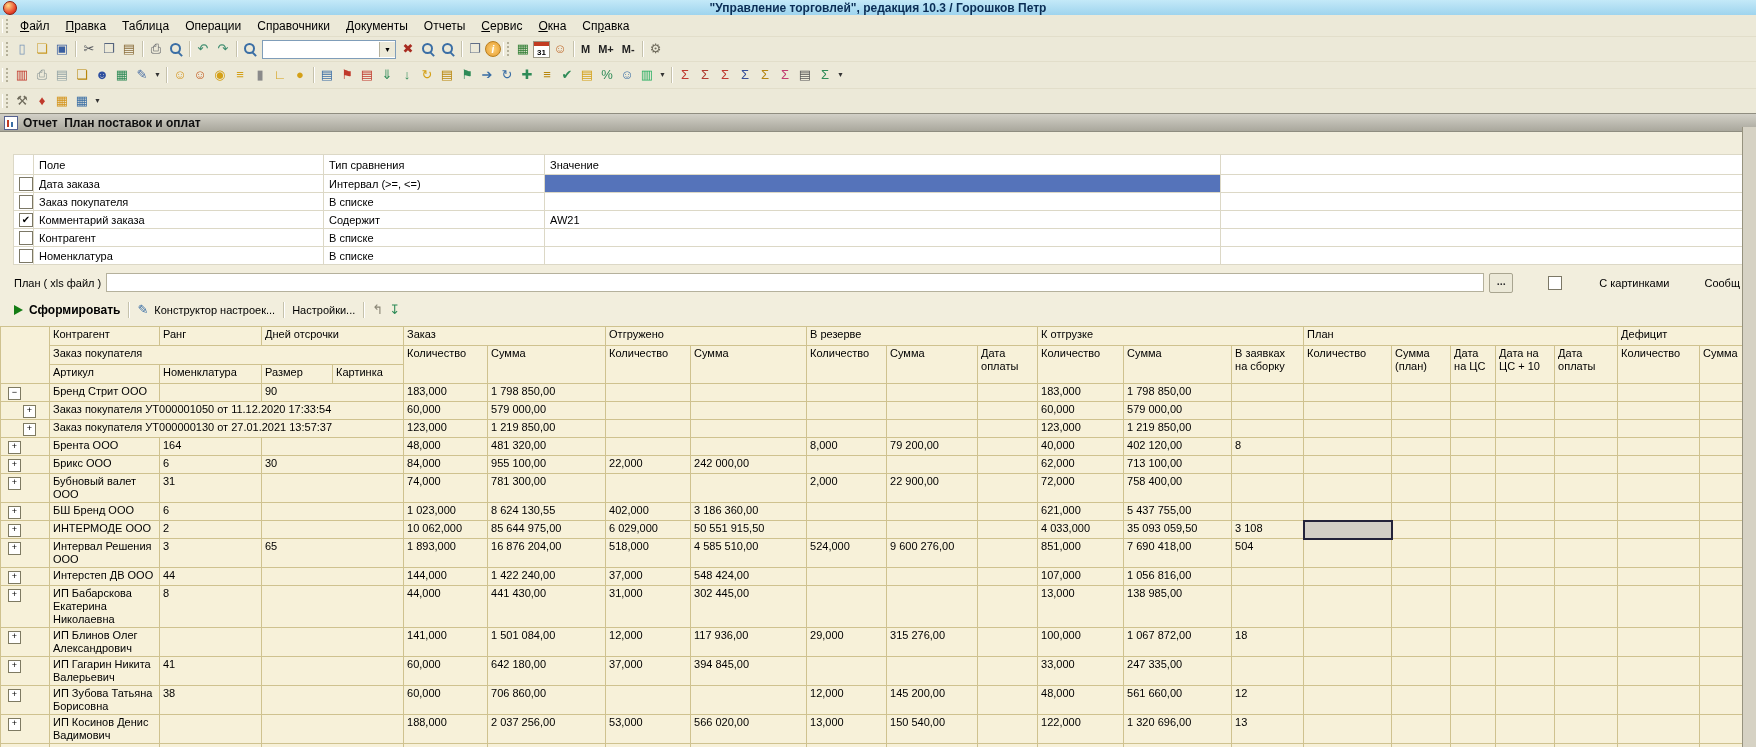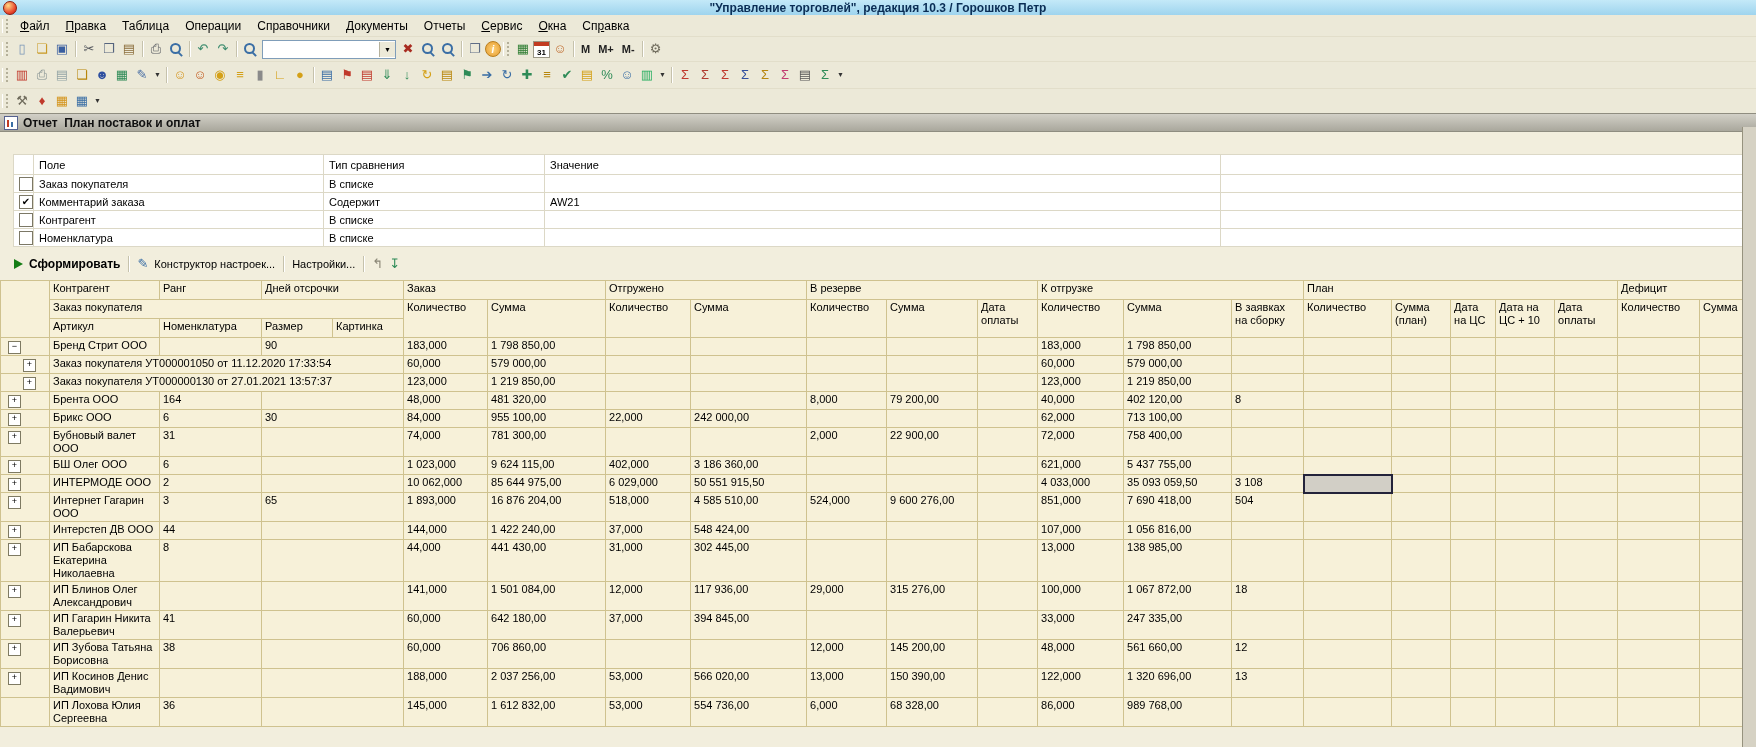--- a/index.html
+++ b/index.html
@@ -238,20 +238,29 @@
       <th>Тип сравнения</th>
       <th>Значение</th>
       <th></th>
     </tr>
       </thead>
     <tbody>
         <tr>
           <td>
             <div class="cb"></div>
           </td>
+          <td>Дата заказа</td>
+          <td>Интервал (&gt;=, &lt;=)</td>
+          <td class="cellsel"></td>
+          <td></td>
+        </tr>
+        <tr>
+          <td>
+            <div class="cb"></div>
+          </td>
           <td>Заказ покупателя</td>
           <td>В списке</td>
           <td></td>
           <td></td>
         </tr>
         <tr>
           <td>
             <div class="cb">✔</div>
           </td>
           <td>Комментарий заказа</td>
@@ -273,20 +282,28 @@
             <div class="cb"></div>
           </td>
           <td>Номенклатура</td>
           <td>В списке</td>
           <td></td>
           <td></td>
         </tr>
       </tbody>
   </table>
 
+  <div class="plan-row">
+    <span>План ( xls файл )</span>
+    <input class="file" type="text" value="" style="">
+    <div class="browse-btn">...</div>
+    <div class="cb"></div>
+    <span class="pics-label">С картинками</span>
+    <span class="msg-label">Сообщ</span>
+  </div>
 
   <div class="action-row">
     <div class="play"></div>
     <span class="gen-label">Сформировать</span>
     <div class="a-sep"></div>
     <span class="a-ic" style="color:#3a6ea5">✎</span>
     <span>Конструктор настроек...</span>
     <div class="a-sep"></div>
     <span>Настройки...</span>
     <div class="a-sep"></div>
@@ -503,25 +520,25 @@
           <td class="num"></td>
           <td class="num"></td>
           <td class="num"></td>
           <td class="num"></td>
           <td class="num"></td>
         </tr>
         <tr>
           <td class="gut">
             <div class="exp">+</div>
           </td>
-          <td>БШ Олег ООО</td>
+          <td>БШ Бренд ООО</td>
           <td class="num">6</td>
           <td class="num" colspan="2"></td>
           <td class="num">1 023,000</td>
-          <td class="num">9 624 115,00</td>
+          <td class="num">8 624 130,55</td>
           <td class="num">402,000</td>
           <td class="num">3 186 360,00</td>
           <td class="num"></td>
           <td class="num"></td>
           <td class="num"></td>
           <td class="num">621,000</td>
           <td class="num">5 437 755,00</td>
           <td class="num"></td>
           <td class="num"></td>
           <td class="num"></td>
@@ -553,21 +570,21 @@
           <td class="num"></td>
           <td class="num"></td>
           <td class="num"></td>
           <td class="num"></td>
           <td class="num"></td>
         </tr>
         <tr>
           <td class="gut">
             <div class="exp">+</div>
           </td>
-          <td>Интернет Гагарин ООО</td>
+          <td>Интервал Решения ООО</td>
           <td class="num">3</td>
           <td class="num" colspan="2">65</td>
           <td class="num">1 893,000</td>
           <td class="num">16 876 204,00</td>
           <td class="num">518,000</td>
           <td class="num">4 585 510,00</td>
           <td class="num">524,000</td>
           <td class="num">9 600 276,00</td>
           <td class="num"></td>
           <td class="num">851,000</td>
@@ -711,21 +728,21 @@
             <div class="exp">+</div>
           </td>
           <td>ИП Косинов Денис Вадимович</td>
           <td class="num"></td>
           <td class="num" colspan="2"></td>
           <td class="num">188,000</td>
           <td class="num">2 037 256,00</td>
           <td class="num">53,000</td>
           <td class="num">566 020,00</td>
           <td class="num">13,000</td>
-          <td class="num">150 390,00</td>
+          <td class="num">150 540,00</td>
           <td class="num"></td>
           <td class="num">122,000</td>
           <td class="num">1 320 696,00</td>
           <td class="num">13</td>
           <td class="num"></td>
           <td class="num"></td>
           <td class="num"></td>
           <td class="num"></td>
           <td class="num"></td>
           <td class="num"></td>

